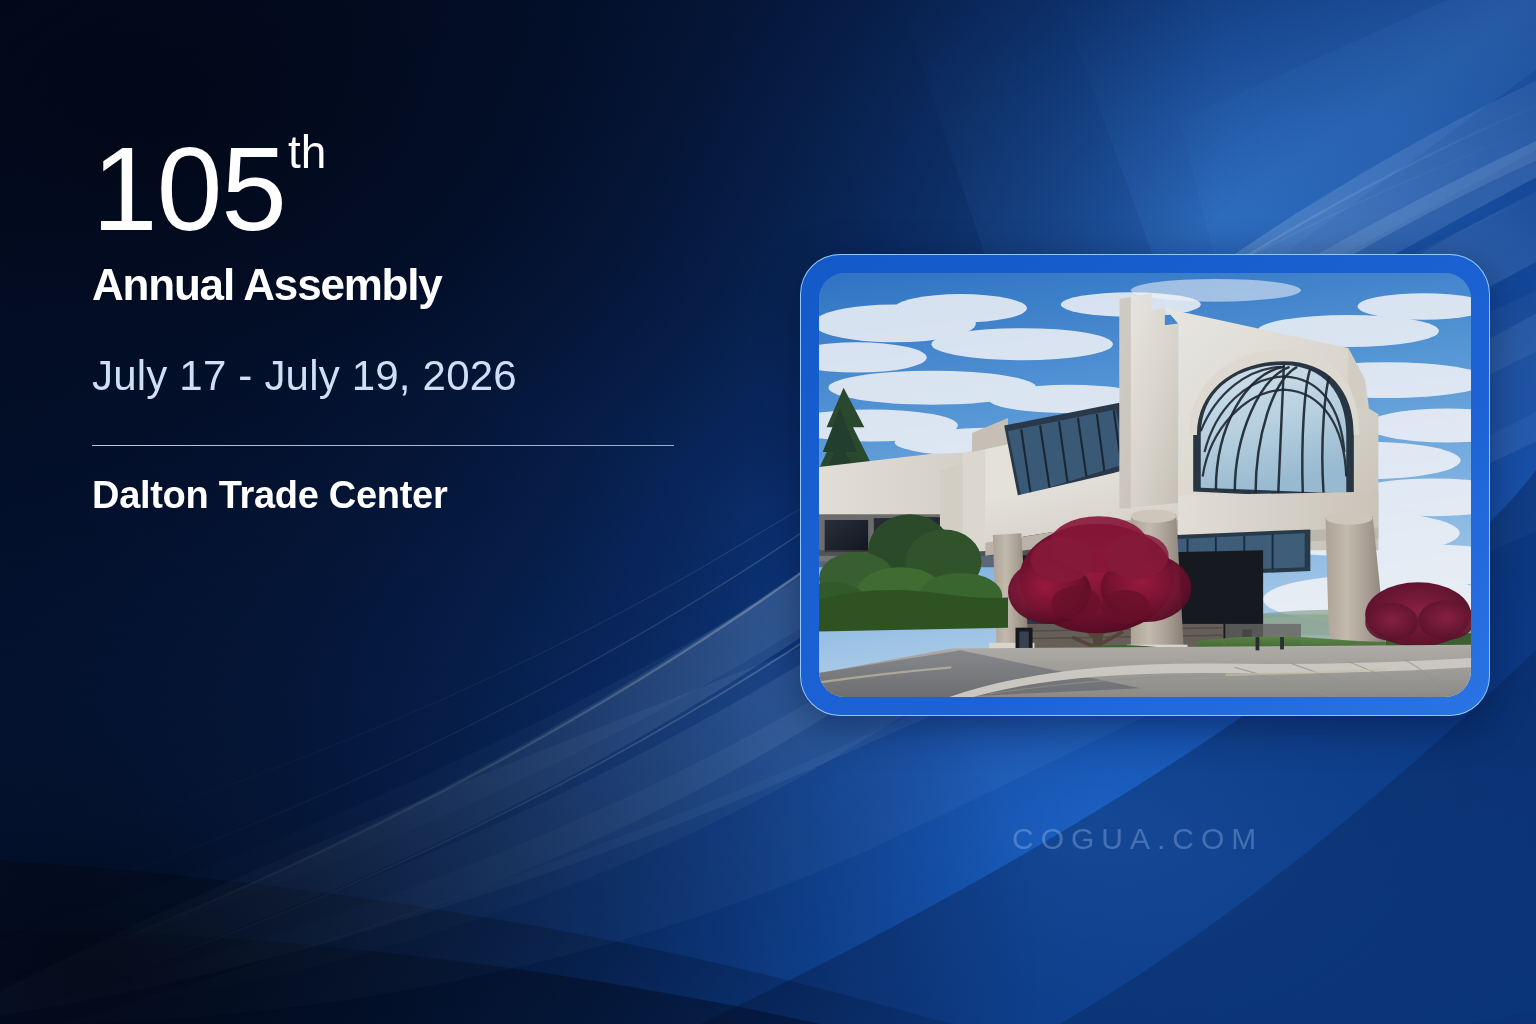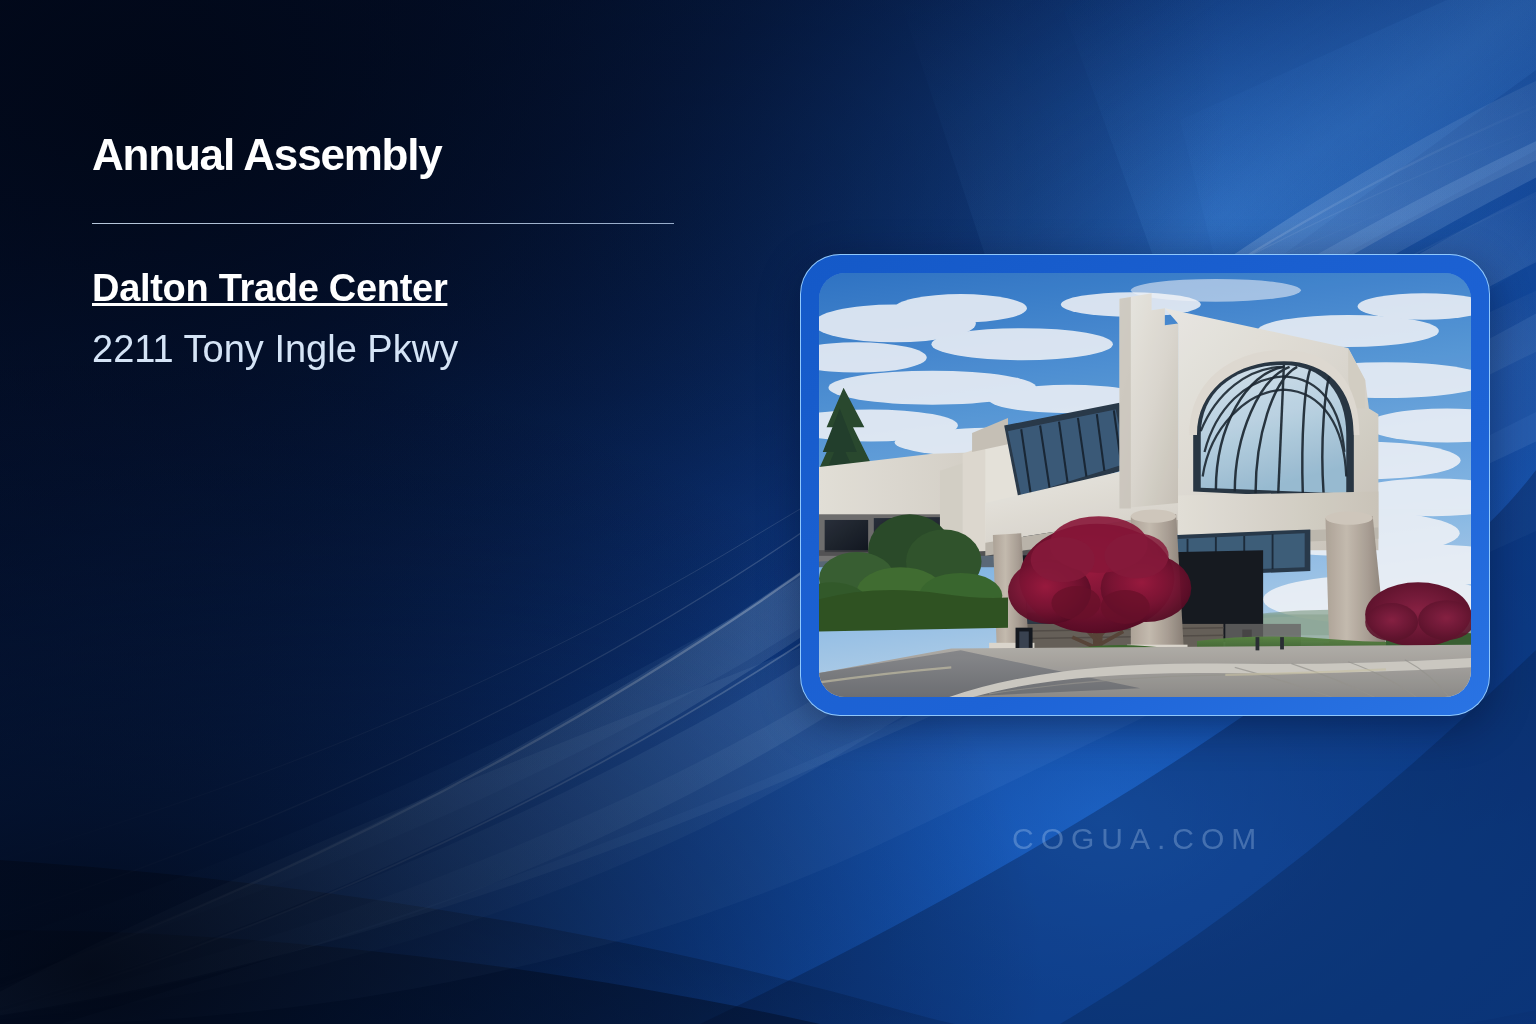--- a/index.html
+++ b/index.html
@@ -64,23 +64,22 @@
     width:582px;
     height:1px;
     background:linear-gradient(to right, rgba(215,232,252,0.85), rgba(200,222,250,0.75));
     margin-top:45px;
   }
   .venue-name {
     font-size:38px;
     font-weight:700;
     color:#ffffff;
     letter-spacing:-0.3px;
-    margin-top:43px;
+    margin-top:28px;
     white-space:nowrap;
-    text-decoration:underline;
   }
   .venue-street, .venue-city {
     font-size:38px;
     font-weight:300;
     color:#d5e4f6;
     letter-spacing:0px;
     margin-top:18px;
     white-space:nowrap;
   }
 
@@ -224,28 +223,31 @@
 
   <path d="M1536,1024 L700,1024 C960,900 1200,760 1400,600 C1470,545 1510,505 1536,470 Z" fill="#041232" opacity="0.30"></path>
   <path d="M1536,1024 L1060,1024 C1220,930 1380,800 1536,650 Z" fill="#03102c" opacity="0.22"></path>
 
   <rect width="1536" height="1024" fill="url(#darkTL)"></rect>
   <rect width="1536" height="1024" fill="url(#darkBL)"></rect>
 </svg>
 
 <div class="text-panel">
 
+  <div class="ordinal-line">
+    <span class="ordinal-num">105</span><span class="ordinal-suffix">th</span>
+  </div>
 
   <div class="title-line">Annual Assembly</div>
 
+  <div class="date-line">July 17 - July 19, 2026</div>
 
   <div class="divider"></div>
 
   <div class="venue-name">Dalton Trade Center</div>
-  <div class="venue-street">2211 Tony Ingle Pkwy</div>
 </div>
 
 <div class="photo-card">
   <div class="photo-inner">
     <svg viewBox="0 0 690 462" preserveAspectRatio="xMidYMid slice">
       <defs>
         <linearGradient id="skyG" x1="0" y1="0" x2="0.2" y2="1">
           <stop offset="0%" stop-color="#2f76c8"></stop>
           <stop offset="38%" stop-color="#5b9ddc"></stop>
           <stop offset="72%" stop-color="#8dbfea"></stop>

